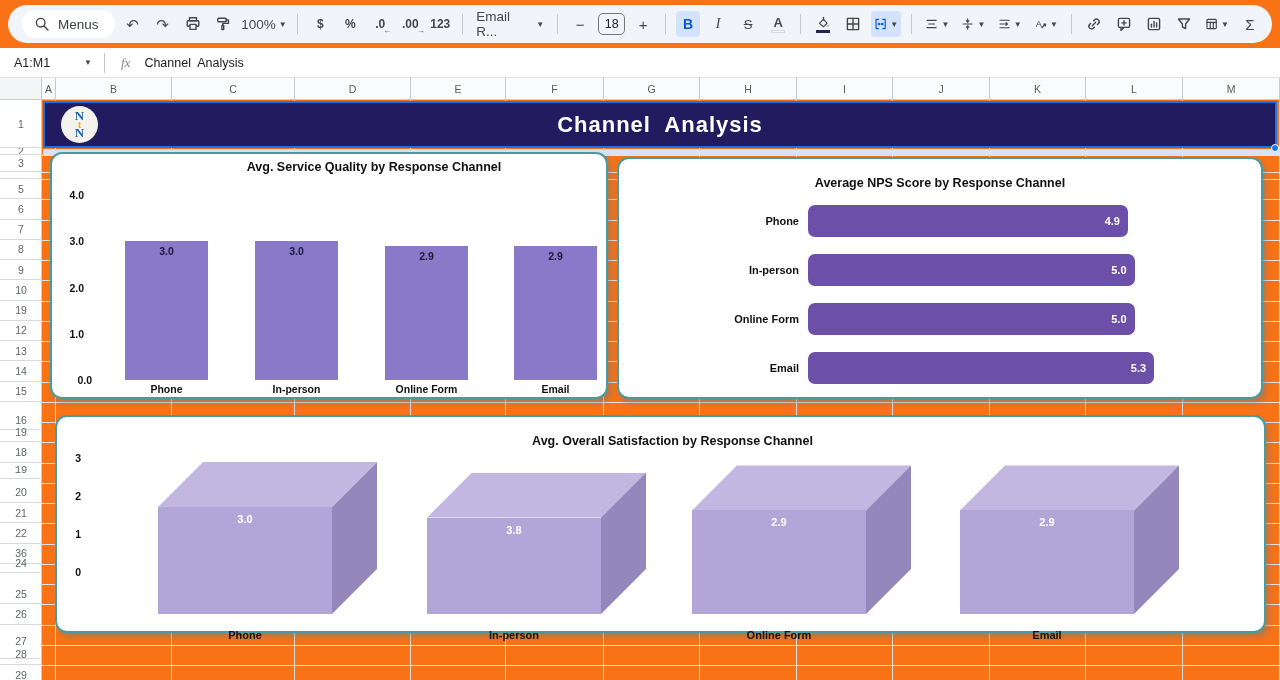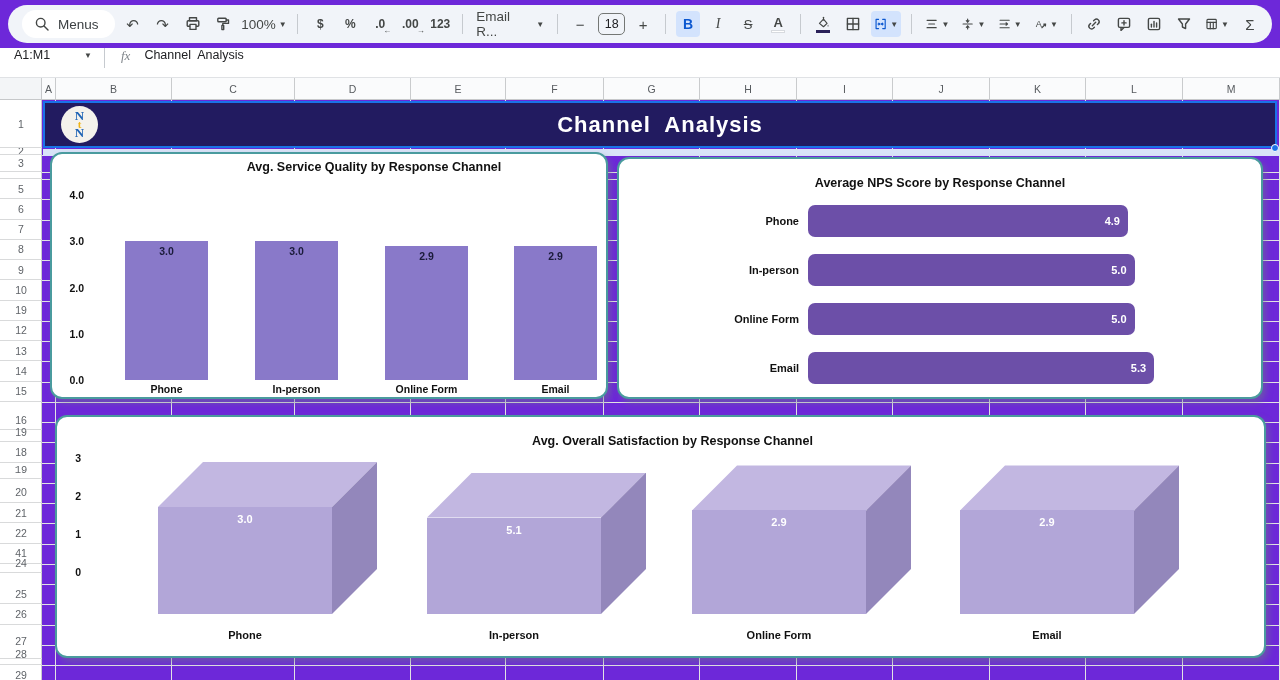--- a/index.html
+++ b/index.html
@@ -1,18 +1,18 @@
 <!DOCTYPE html>
 <html><head>
 <meta charset="utf-8">
 <style>
   * { box-sizing: border-box; margin: 0; padding: 0; }
   html,body { width:1280px; height:680px; overflow:hidden; background:#fff;
     font-family:"Liberation Sans", sans-serif; }
-  #stage { position:relative; width:1280px; height:680px; background:#6d28d9; }
+  #stage { position:relative; width:1280px; height:680px; background:#f97316; }
 
   
   #toolbar { position:absolute; left:8px; top:5px; width:1264px; height:38px;
     background:#F1F4F9; border-radius:20px; display:flex; align-items:center;
     padding:0 10px 0 14px; gap:6px; }
   .tb-pill { display:flex; align-items:center; gap:8px; background:#fff; border-radius:16px;
     height:28px; padding:0 16px 0 12px; color:#3c4043; font-size:13.5px; }
   .tb-btn { display:flex; align-items:center; justify-content:center; min-width:24px; height:26px;
     border-radius:4px; color:#444746; font-size:14px; padding:0 3px; position:relative; }
   .tb-btn.active { background:#D3E3FD; color:#0b57d0; }
@@ -29,21 +29,21 @@
   .strike-g { text-decoration:line-through; font-size:13px; }
   .a-color { display:flex; flex-direction:column; align-items:center; line-height:1; }
   .a-color .A { font-size:13px; font-weight:bold; }
   .a-color .bar { width:14px; height:3px; margin-top:1px; border:1px solid #d7dadf; background:#fff; }
   .fill-bar { width:14px; height:3px; margin-top:1px; background:#2A2159; }
   svg.ico { width:16px; height:16px; stroke:#444746; fill:none; stroke-width:1.4; stroke-linecap:round; stroke-linejoin:round; }
   svg.ico .fill { fill:#444746; stroke:none; }
 
   
   #formulabar { position:absolute; left:0; top:48px; width:1280px; height:30px; background:#fff;
-    display:flex; align-items:flex-start; border-bottom:1px solid #e0e2e5; }
+    display:flex; align-items:center; border-bottom:1px solid #e0e2e5; }
   #namebox { width:100px; display:flex; align-items:center; justify-content:space-between;
     padding:0 8px 0 14px; font-size:12.5px; color:#202124; }
   .fx { font-family:"Liberation Serif", serif; font-style:italic; color:#80868b; font-size:13px; margin:0 14px 0 12px; }
   #formula-value { font-size:12.5px; color:#202124; }
   .pre { white-space:pre; }
 
   
   #corner { position:absolute; left:0; top:78px; width:42px; height:22px; background:#F3F5F7;
     border-right:1px solid #c6c8ca; border-bottom:1px solid #c6c8ca; }
   #colheads { position:absolute; left:42px; top:78px; width:1238px; height:22px; background:#FAFBFC;
@@ -69,21 +69,21 @@
   #logo .t { color:#F0B417; font-size:11px; }
   #sel-handle { position:absolute; left:1271px; top:144px; width:8px; height:8px; border-radius:50%;
     background:#1A73E8; border:1px solid #fff; z-index:4; }
   #row2strip { position:absolute; left:43px; top:149px; width:1237px; height:7px; background:#D9E3F8; z-index:1; }
 
   
   .chartbox { position:absolute; background:#fff; border:2px solid #4A9B9E; border-radius:12px;
     box-shadow:3px 4px 6px rgba(110,120,135,0.5); z-index:2; }
   #chart1 { left:50px; top:152px; width:558px; height:247px; }
   #chart2 { left:617px; top:157px; width:646px; height:242px; }
-  #chart3 { left:55px; top:415px; width:1211px; height:243px; }
+  #chart3 { left:55px; top:415px; width:1211px; height:218px; }
   .chart-title { position:absolute; width:100%; text-align:center; font-weight:bold; font-size:12.5px; color:#111; }
   #chart1 .chart-title { top:6px; padding-left:90px; }
   #chart2 .chart-title { top:17px; }
   #chart3 .chart-title { top:17px; padding-left:24px; }
   .ytick { position:absolute; font-size:10.5px; font-weight:bold; color:#111; text-align:right; }
   .vbar { position:absolute; background:#8979C9; }
   .vbar-val { position:absolute; width:100%; text-align:center; top:4px; font-size:10.5px; font-weight:bold; color:#1b1b3a; }
   .catlab { position:absolute; text-align:center; font-size:10.5px; font-weight:bold; color:#111; }
   .hrow-lab { position:absolute; text-align:right; font-size:11px; font-weight:bold; color:#111; }
   .hbar { position:absolute; background:#6C4FA8; border-radius:7px; }
@@ -321,21 +321,21 @@
       <div class="gutrow" style="top: 241px; height: 20.25px;">13</div>
       <div class="gutrow" style="top: 261.25px; height: 20.25px;">14</div>
       <div class="gutrow" style="top: 281.5px; height: 20.25px;">15</div>
       <div class="gutrow" style="top: 310px; height: 20.25px;">16</div>
       <div class="gutrow" style="top: 322px; height: 20.25px;">19</div>
       <div class="gutrow" style="top: 342.25px; height: 20.25px;">18</div>
       <div class="gutrow" style="top: 362.5px; height: 16px; font-family: Liberation Mono, monospace;">19</div>
       <div class="gutrow" style="top: 382.75px; height: 20.25px;">20</div>
       <div class="gutrow" style="top: 403px; height: 20.25px;">21</div>
       <div class="gutrow" style="top: 423.25px; height: 20.25px;">22</div>
-      <div class="gutrow" style="top: 443.5px; height: 20.25px;">41</div>
+      <div class="gutrow" style="top: 443.5px; height: 20.25px;">36</div>
       <div class="gutrow" style="top: 453px; height: 20.25px;">24</div>
       <div class="gutrow" style="top: 484px; height: 20.25px;">25</div>
       <div class="gutrow" style="top: 504.25px; height: 20.25px;">26</div>
       <div class="gutrow" style="top: 523px; height: 36px;">27</div>
       <div class="gutrow" style="top: 544.75px; height: 20.25px;">28</div>
       <div class="gutrow" style="top: 565px; height: 20.25px;">29</div>
     </div>
   <div id="gridarea">
       <div class="gridv" style="left: 13px; height: 580px;"></div>
       <div class="gridv" style="left: 129px; height: 580px;"></div>
@@ -391,21 +391,21 @@
   </div>
   <div id="sel-handle"></div>
 
   <div id="chart1" class="chartbox">
     <div class="chart-title">Avg. Service Quality by Response Channel</div>
     <div class="plot">
         <div class="ytick" style="left: 6px; width: 26px; top: 35px;">4.0</div>
         <div class="ytick" style="left: 6px; width: 26px; top: 81.25px;">3.0</div>
         <div class="ytick" style="left: 6px; width: 26px; top: 127.5px;">2.0</div>
         <div class="ytick" style="left: 6px; width: 26px; top: 173.75px;">1.0</div>
-        <div class="ytick" style="left: 6px; width: 26px; top: 220px;">0.0</div>
+        <div class="ytick" style="left: 14px; width: 26px; top: 220px;">0.0</div>
         <div class="vbar" style="left: 73px; width: 83px; top: 87.25px; height: 138.75px; background: rgb(137, 121, 201);">
           <div class="vbar-val">3.0</div>
         </div>
         <div class="catlab" style="left: 73px; width: 83px; top: 229px;">Phone</div>
         <div class="vbar" style="left: 203px; width: 83px; top: 87.25px; height: 138.75px; background: rgb(137, 121, 201);">
           <div class="vbar-val">3.0</div>
         </div>
         <div class="catlab" style="left: 203px; width: 83px; top: 229px;">In-person</div>
         <div class="vbar" style="left: 333px; width: 83px; top: 91.875px; height: 134.125px; background: rgb(137, 121, 201);">
           <div class="vbar-val">2.9</div>
@@ -446,21 +446,21 @@
         <div class="ytick" style="left: 8px; width: 16px; top: 111px;">1</div>
         <div class="ytick" style="left: 8px; width: 16px; top: 149px;">0</div>
         <div class="face" style="left: 101px; top: 44.9px; width: 219px; height: 45px; background: rgb(194, 183, 225); clip-path: polygon(45px 0px, 100% 0px, calc(100% - 45px) 100%, 0px 100%);"></div>
         <div class="face" style="left: 275px; top: 44.9px; width: 45px; height: 152.1px; background: rgb(147, 135, 187); clip-path: polygon(0px 45px, 100% 0px, 100% calc(100% - 45px), 0px 100%);"></div>
         <div class="face" style="left: 101px; top: 89.9px; width: 174px; height: 107.1px; background: rgb(178, 166, 216);"></div>
         <div class="box-val" style="left: 101px; width: 174px; top: 95.9px;">3.0</div>
         <div class="catlab" style="left: 101px; width: 174px; top: 212px; font-size: 11px;">Phone</div>
         <div class="face" style="left: 370px; top: 55.61px; width: 219px; height: 45px; background: rgb(194, 183, 225); clip-path: polygon(45px 0px, 100% 0px, calc(100% - 45px) 100%, 0px 100%);"></div>
         <div class="face" style="left: 544px; top: 55.61px; width: 45px; height: 141.39px; background: rgb(147, 135, 187); clip-path: polygon(0px 45px, 100% 0px, 100% calc(100% - 45px), 0px 100%);"></div>
         <div class="face" style="left: 370px; top: 100.61px; width: 174px; height: 96.39px; background: rgb(178, 166, 216);"></div>
-        <div class="box-val" style="left: 370px; width: 174px; top: 106.61px;">5.1</div>
+        <div class="box-val" style="left: 370px; width: 174px; top: 106.61px;">3.8</div>
         <div class="catlab" style="left: 370px; width: 174px; top: 212px; font-size: 11px;">In-person</div>
         <div class="face" style="left: 635px; top: 48.47px; width: 219px; height: 45px; background: rgb(194, 183, 225); clip-path: polygon(45px 0px, 100% 0px, calc(100% - 45px) 100%, 0px 100%);"></div>
         <div class="face" style="left: 809px; top: 48.47px; width: 45px; height: 148.53px; background: rgb(147, 135, 187); clip-path: polygon(0px 45px, 100% 0px, 100% calc(100% - 45px), 0px 100%);"></div>
         <div class="face" style="left: 635px; top: 93.47px; width: 174px; height: 103.53px; background: rgb(178, 166, 216);"></div>
         <div class="box-val" style="left: 635px; width: 174px; top: 99.47px;">2.9</div>
         <div class="catlab" style="left: 635px; width: 174px; top: 212px; font-size: 11px;">Online Form</div>
         <div class="face" style="left: 903px; top: 48.47px; width: 219px; height: 45px; background: rgb(194, 183, 225); clip-path: polygon(45px 0px, 100% 0px, calc(100% - 45px) 100%, 0px 100%);"></div>
         <div class="face" style="left: 1077px; top: 48.47px; width: 45px; height: 148.53px; background: rgb(147, 135, 187); clip-path: polygon(0px 45px, 100% 0px, 100% calc(100% - 45px), 0px 100%);"></div>
         <div class="face" style="left: 903px; top: 93.47px; width: 174px; height: 103.53px; background: rgb(178, 166, 216);"></div>
         <div class="box-val" style="left: 903px; width: 174px; top: 99.47px;">2.9</div>

